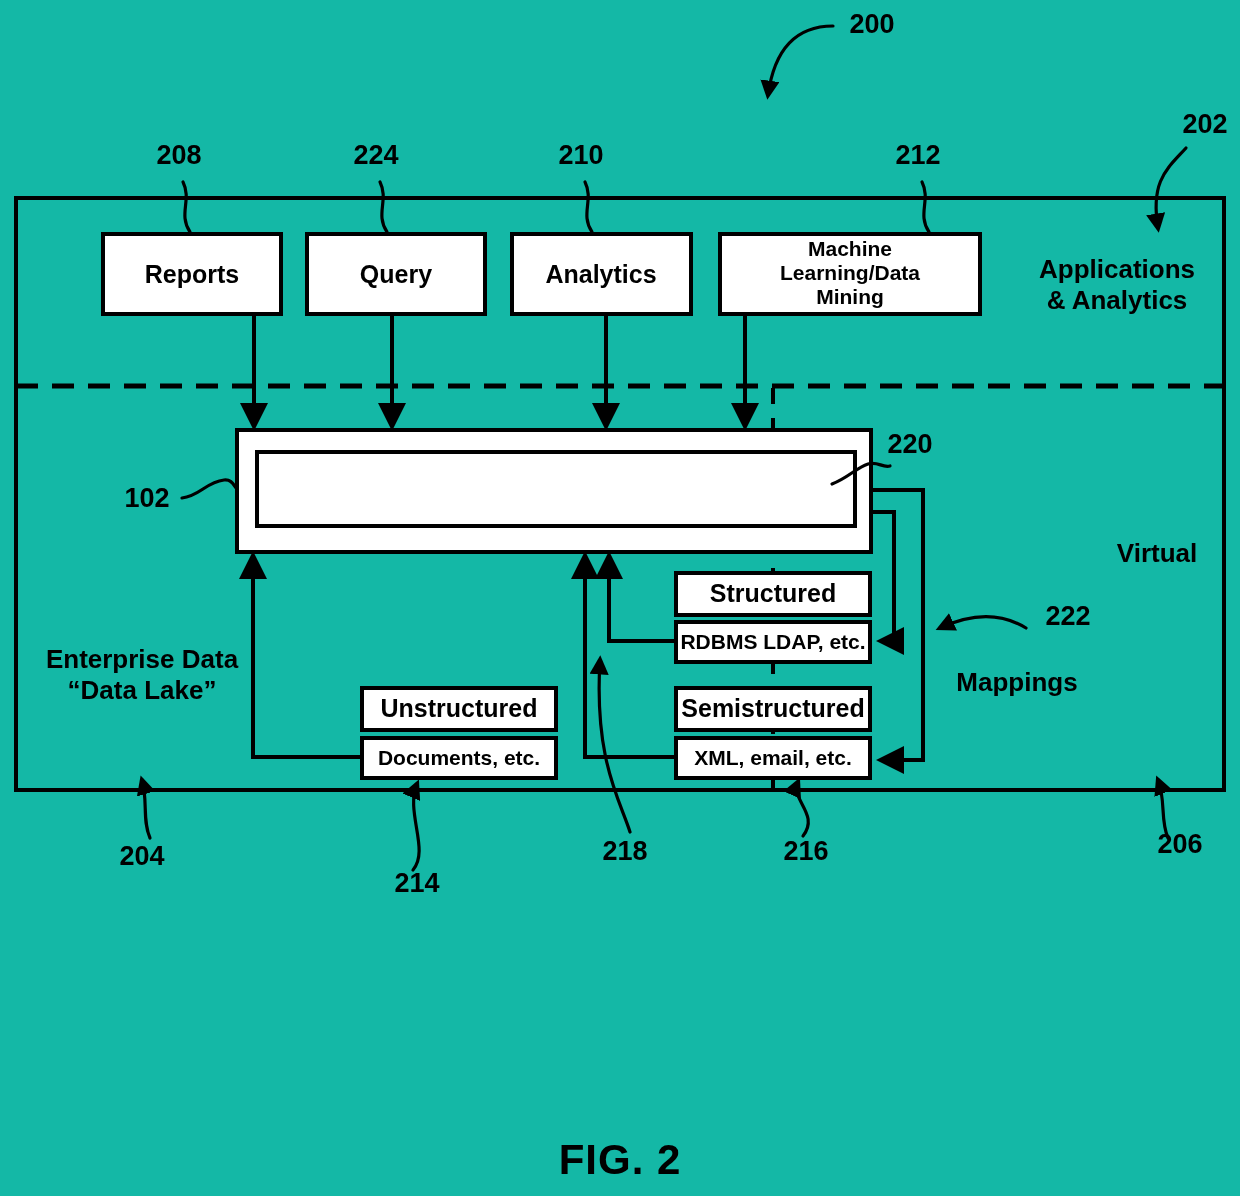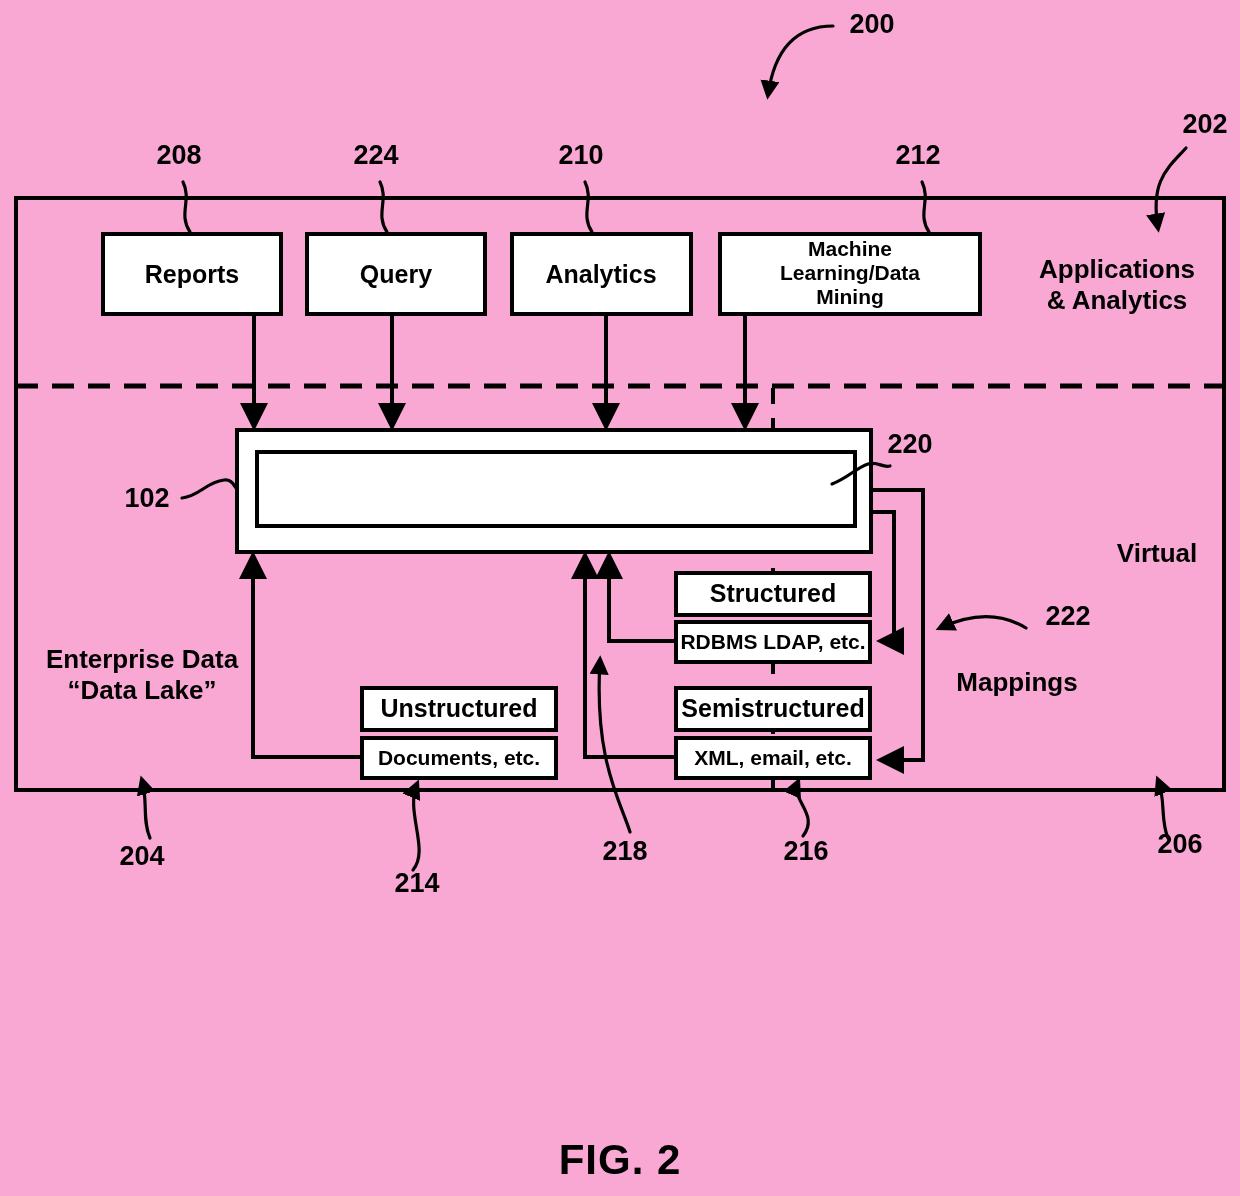--- a/index.html
+++ b/index.html
@@ -4,21 +4,21 @@
 <style>
   html, body {
     margin: 0;
     padding: 0;
     background: #ffffff;
   }
   #page {
     position: relative;
     width: 1240px;
     height: 1196px;
-    background: #f9a8d4;
+    background: #14b8a6;
     font-family: "Liberation Sans", sans-serif;
     overflow: hidden;
   }
   svg.figure {
     position: absolute;
     left: 0;
     top: 0;
     width: 1240px;
     height: 1196px;
   }

